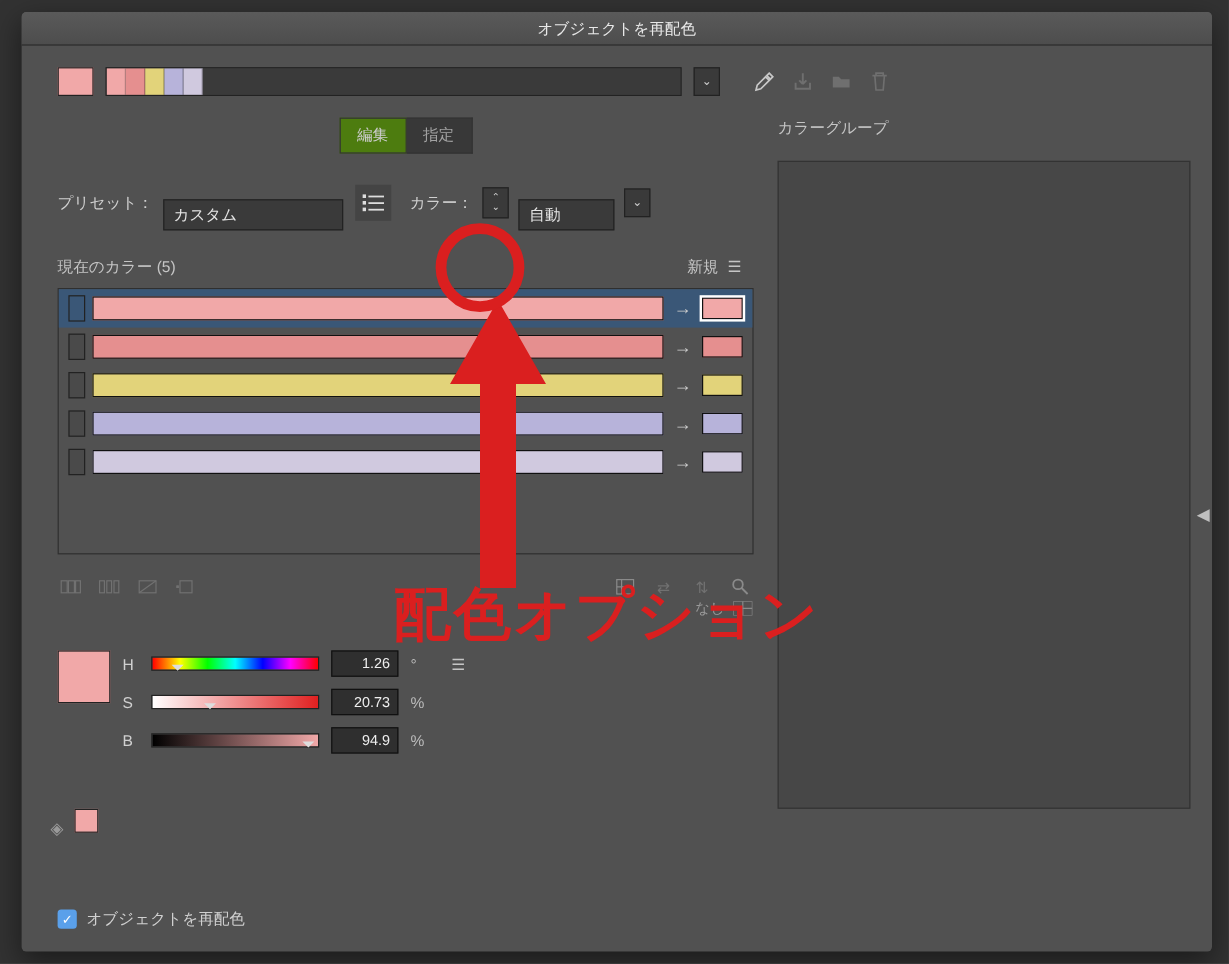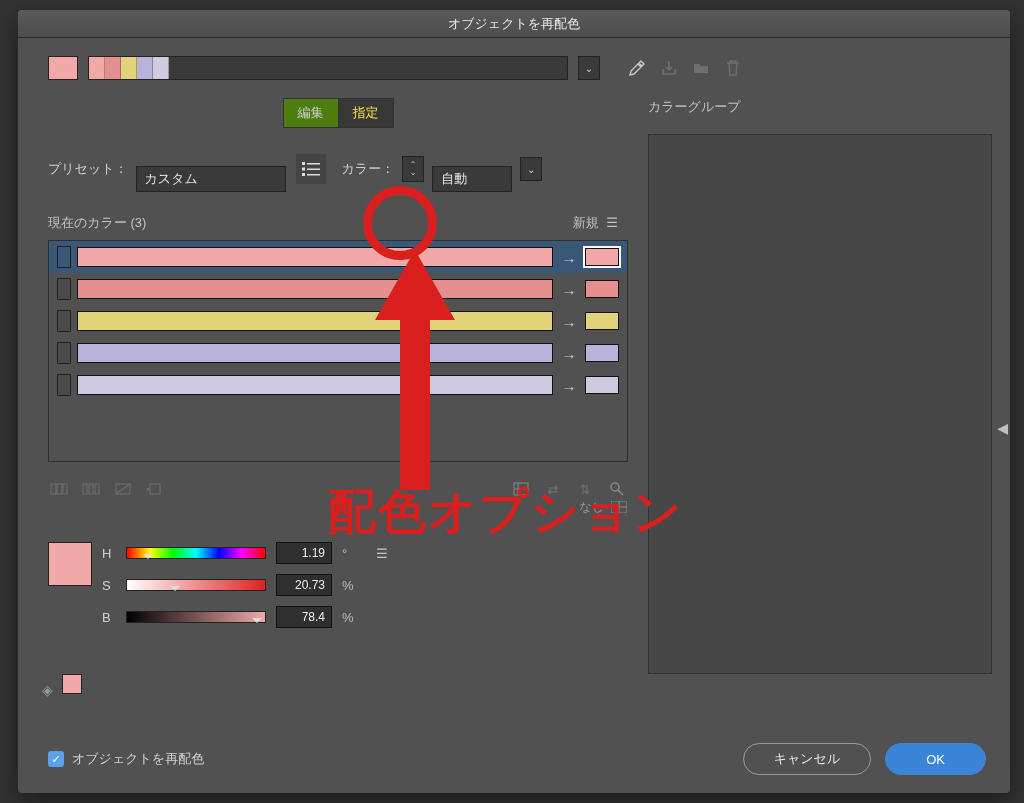--- a/index.html
+++ b/index.html
@@ -15,21 +15,21 @@
   .dropdown-btn { width:22px; height:24px; background:#3a3a3a; border:1px solid #222; display:flex; align-items:center; justify-content:center; color:#ccc; font-size:10px; }
   .obj-colors { flex:1; background:#434343; height:28px; display:flex; align-items:center; padding:0 10px; }
   .icon-row { display:flex; gap:14px; color:#6f6f6f; align-items:center; }
   .icon { width:18px; height:18px; display:flex; align-items:center; justify-content:center; }
   .columns { display:flex; gap:20px; margin-top:18px; }
   .left-col { width:580px; }
   .right-col { flex:1; }
   .tabs { display:flex; justify-content:center; gap:0; margin-bottom:18px; }
   .tab { padding:5px 14px; background:#4d7c0f; color:#ccc; cursor:pointer; border:1px solid #333; }
   .tab + .tab { border-left:none; }
-  .tab.active { background:#383838; color:#fde047; }
+  .tab.active { background:#383838; color:#a3a3a3; }
   .row { display:flex; align-items:center; gap:8px; }
   .select { background:#3a3a3a; border:1px solid #222; padding:4px 8px; color:#e6e6e6; min-width:150px; height:26px; display:flex; align-items:center;margin-top:20px; }
   .select.small { min-width:80px; }
   .stepper { width:22px; height:26px; background:#3a3a3a; border:1px solid #222; display:flex; flex-direction:column; align-items:center; justify-content:center; font-size:8px; color:#ccc; line-height:1; }
   .list-btn { width:30px; height:30px; background:#444; border:none; display:flex; align-items:center; justify-content:center; margin:0 2px; }
   .list-btn svg rect { fill:#ddd; }
   .color-list-head { display:flex; justify-content:space-between; margin-top:22px; padding-right:6px; color:#c5c5c5; }
   .menu-icon { color:#c5c5c5; padding:0 4px; }
   .color-table { margin-top:8px; border:1px solid #2f2f2f; }
   .crow { display:flex; align-items:center; height:32px; padding:4px 8px; gap:6px; }
@@ -140,21 +140,21 @@
               <span>⌃</span>
               <span>⌄</span>
             </div>
           <div class="select small">
               <span>自動</span>
             </div>
           <div class="dropdown-btn">⌄</div>
         </div>
 
         <div class="color-list-head">
-          <span>現在のカラー (3)</span>
+          <span>現在のカラー (5)</span>
           <span><span>新規</span>
             <span class="menu-icon">☰</span></span>
         </div>
 
         <div class="color-table">
           <div class="crow sel">
             <div class="handle" style="background:#3a5777"></div>
             <div class="bar" style="background:#f1a8a8"></div>
             <div class="arrow">→</div>
             <div class="target sel" style="background:#f1a8a8"></div>
@@ -247,58 +247,54 @@
               </span>
           </div>
         </div>
 
         <div class="hsb-block">
           <div class="hsb-swatch"></div>
           <div class="hsb-rows">
             <div class="slider-row">
               <span class="lbl">H</span>
               <div class="gradient" style="background:linear-gradient(90deg,red,yellow,lime,cyan,blue,magenta,red);--p:15%"></div>
-              <div class="numbox">1.19</div>
+              <div class="numbox">1.26</div>
               <span class="unit">°</span>
               <span class="menu-icon" style="margin-left:6px">☰</span>
             </div>
             <div class="slider-row">
               <span class="lbl">S</span>
               <div class="gradient" style="background:linear-gradient(90deg,#fff,#e02020);--p:35%"></div>
               <div class="numbox">20.73</div>
               <span class="unit">%</span>
             </div>
             <div class="slider-row">
               <span class="lbl">B</span>
               <div class="gradient" style="background:linear-gradient(90deg,#000,#f1a8a8);--p:94%"></div>
-              <div class="numbox">78.4</div>
+              <div class="numbox">94.9</div>
               <span class="unit">%</span>
             </div>
           </div>
           <span class="cube" style="position:absolute; left:24px; top:636px;">◈</span>
           <div class="mini-swatch" style="position:absolute; left:44px; top:632px;"></div>
         </div>
 
       </div>
 
       <div class="right-col">
         <div class="right-head">カラーグループ</div>
         <div class="group-box"></div>
       </div>
     </div>
 
     <div class="footer">
       <label class="checkbox">
         <span class="chk">✓</span>
         <span>オブジェクトを再配色</span>
       </label>
-      <div class="btns">
-        <button class="btn">キャンセル</button>
-        <button class="btn primary">OK</button>
-      </div>
     </div>
 
     <span class="collapse-tri">◀</span>
   </div>
 </div>
 
 <div class="annot-circle"></div>
 <svg class="annot-arrow" width="80" height="240">
   <polygon points="40,0 80,70 55,70 55,240 25,240 25,70 0,70" fill="#da1f1f"></polygon>
 </svg>

